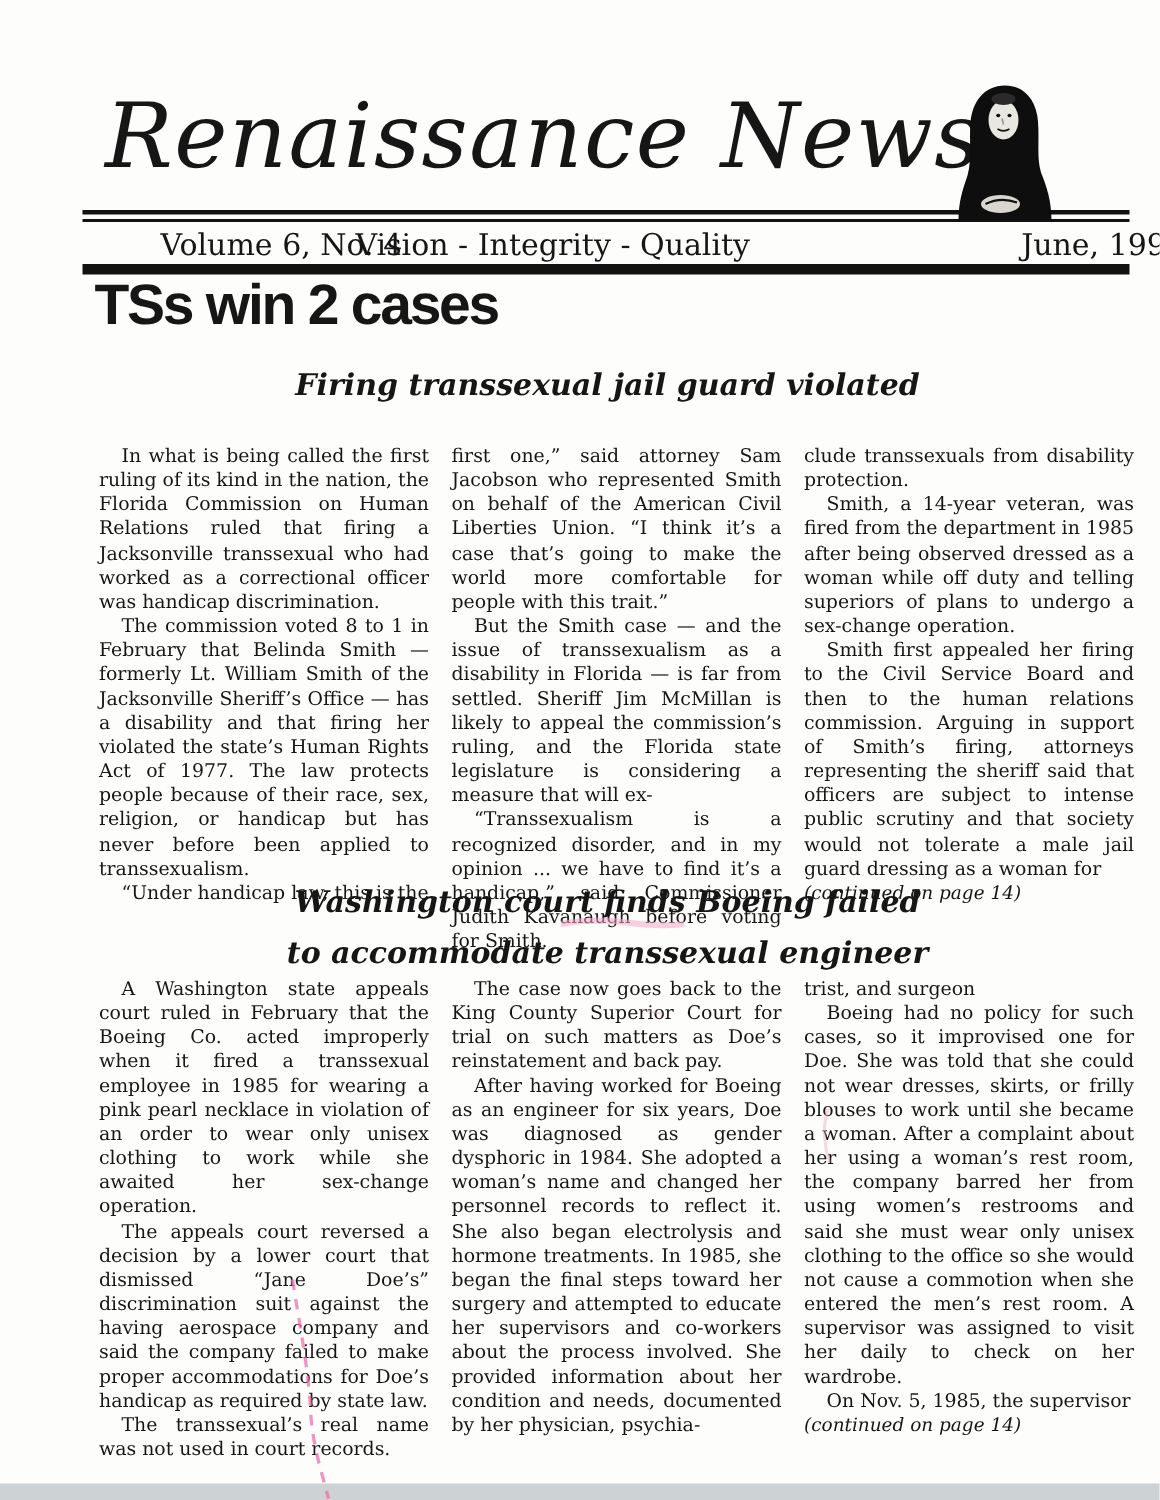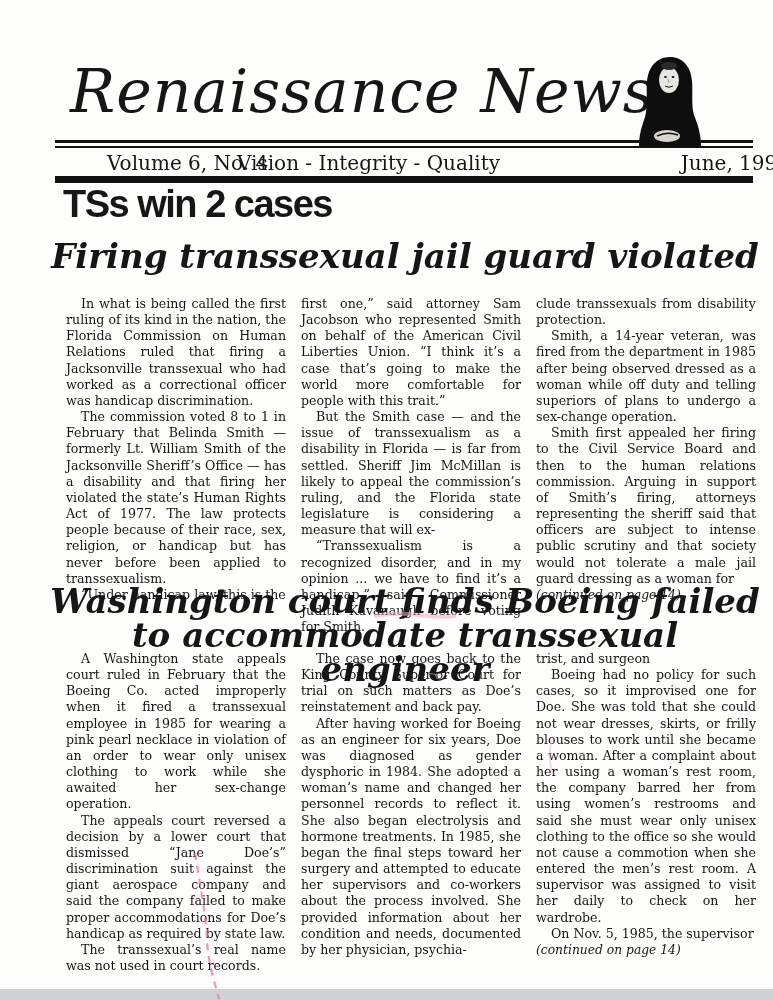--- a/index.html
+++ b/index.html
@@ -35,21 +35,21 @@
     background:#121212;
   }
   
   .lead-headline {
     position:absolute; left:63px; top:183px;
     font-family:"Liberation Sans", sans-serif; font-weight:bold;
     font-size:38px; letter-spacing:-1.5px; white-space:nowrap;
   }
   .story-head {
     position:absolute; left:50px; width:710px; text-align:center;
-    font-weight:bold; font-style:italic; font-size:34px; line-height:34px;
+    font-weight:bold; font-style:italic; font-size:20px; line-height:34px;
     font-family:"DejaVu Serif", serif;
   }
   .story-head.s1 { top:239px; }
   .story-head.s2 { top:584px; }
   
   .cols {
     position:absolute; left:66px; width:690px;
     display:flex; gap:15px;
   }
   .cols.s1 { top:296px; }
@@ -126,21 +126,21 @@
   </div>
 
   <div class="story-head s2">
     <div>Washington court finds Boeing failed</div>
     <div>to accommodate transsexual engineer</div>
   </div>
 
   <div class="cols s2">
     <div class="col">
       <p>A Washington state appeals court ruled in February that the Boeing Co. acted improperly when it fired a transsexual employee in 1985 for wearing a pink pearl necklace in violation of an order to wear only unisex clothing to work while she awaited her sex-change operation.</p>
-      <p>The appeals court reversed a decision by a lower court that dismissed “Jane Doe’s” discrimination suit against the giant aerospace company and said the company failed to make proper accommodations for Doe’s handicap as required by state law.</p>
+      <p>The appeals court reversed a decision by a lower court that dismissed “Jane Doe’s” discrimination suit against the having aerospace company and said the company failed to make proper accommodations for Doe’s handicap as required by state law.</p>
       <p>The transsexual’s real name was not used in court records.</p>
     </div>
     <div class="col">
       <p>The case now goes back to the King County Superior Court for trial on such matters as Doe’s reinstatement and back pay.</p>
       <p>After having worked for Boeing as an engineer for six years, Doe was diagnosed as gender dysphoric in 1984. She adopted a woman’s name and changed her personnel records to reflect it. She also began electrolysis and hormone treatments. In 1985, she began the final steps toward her surgery and attempted to educate her supervisors and co-workers about the process involved. She provided information about her condition and needs, documented by her physician, psychia-</p>
     </div>
     <div class="col">
       <p class="cont">trist, and surgeon</p>
       <p>Boeing had no policy for such cases, so it improvised one for Doe. She was told that she could not wear dresses, skirts, or frilly blouses to work until she became a woman. After a complaint about her using a woman’s rest room, the company barred her from using women’s restrooms and said she must wear only unisex clothing to the office so she would not cause a commotion when she entered the men’s rest room. A supervisor was assigned to visit her daily to check on her wardrobe.</p>
       <p>On Nov. 5, 1985, the supervisor</p>

